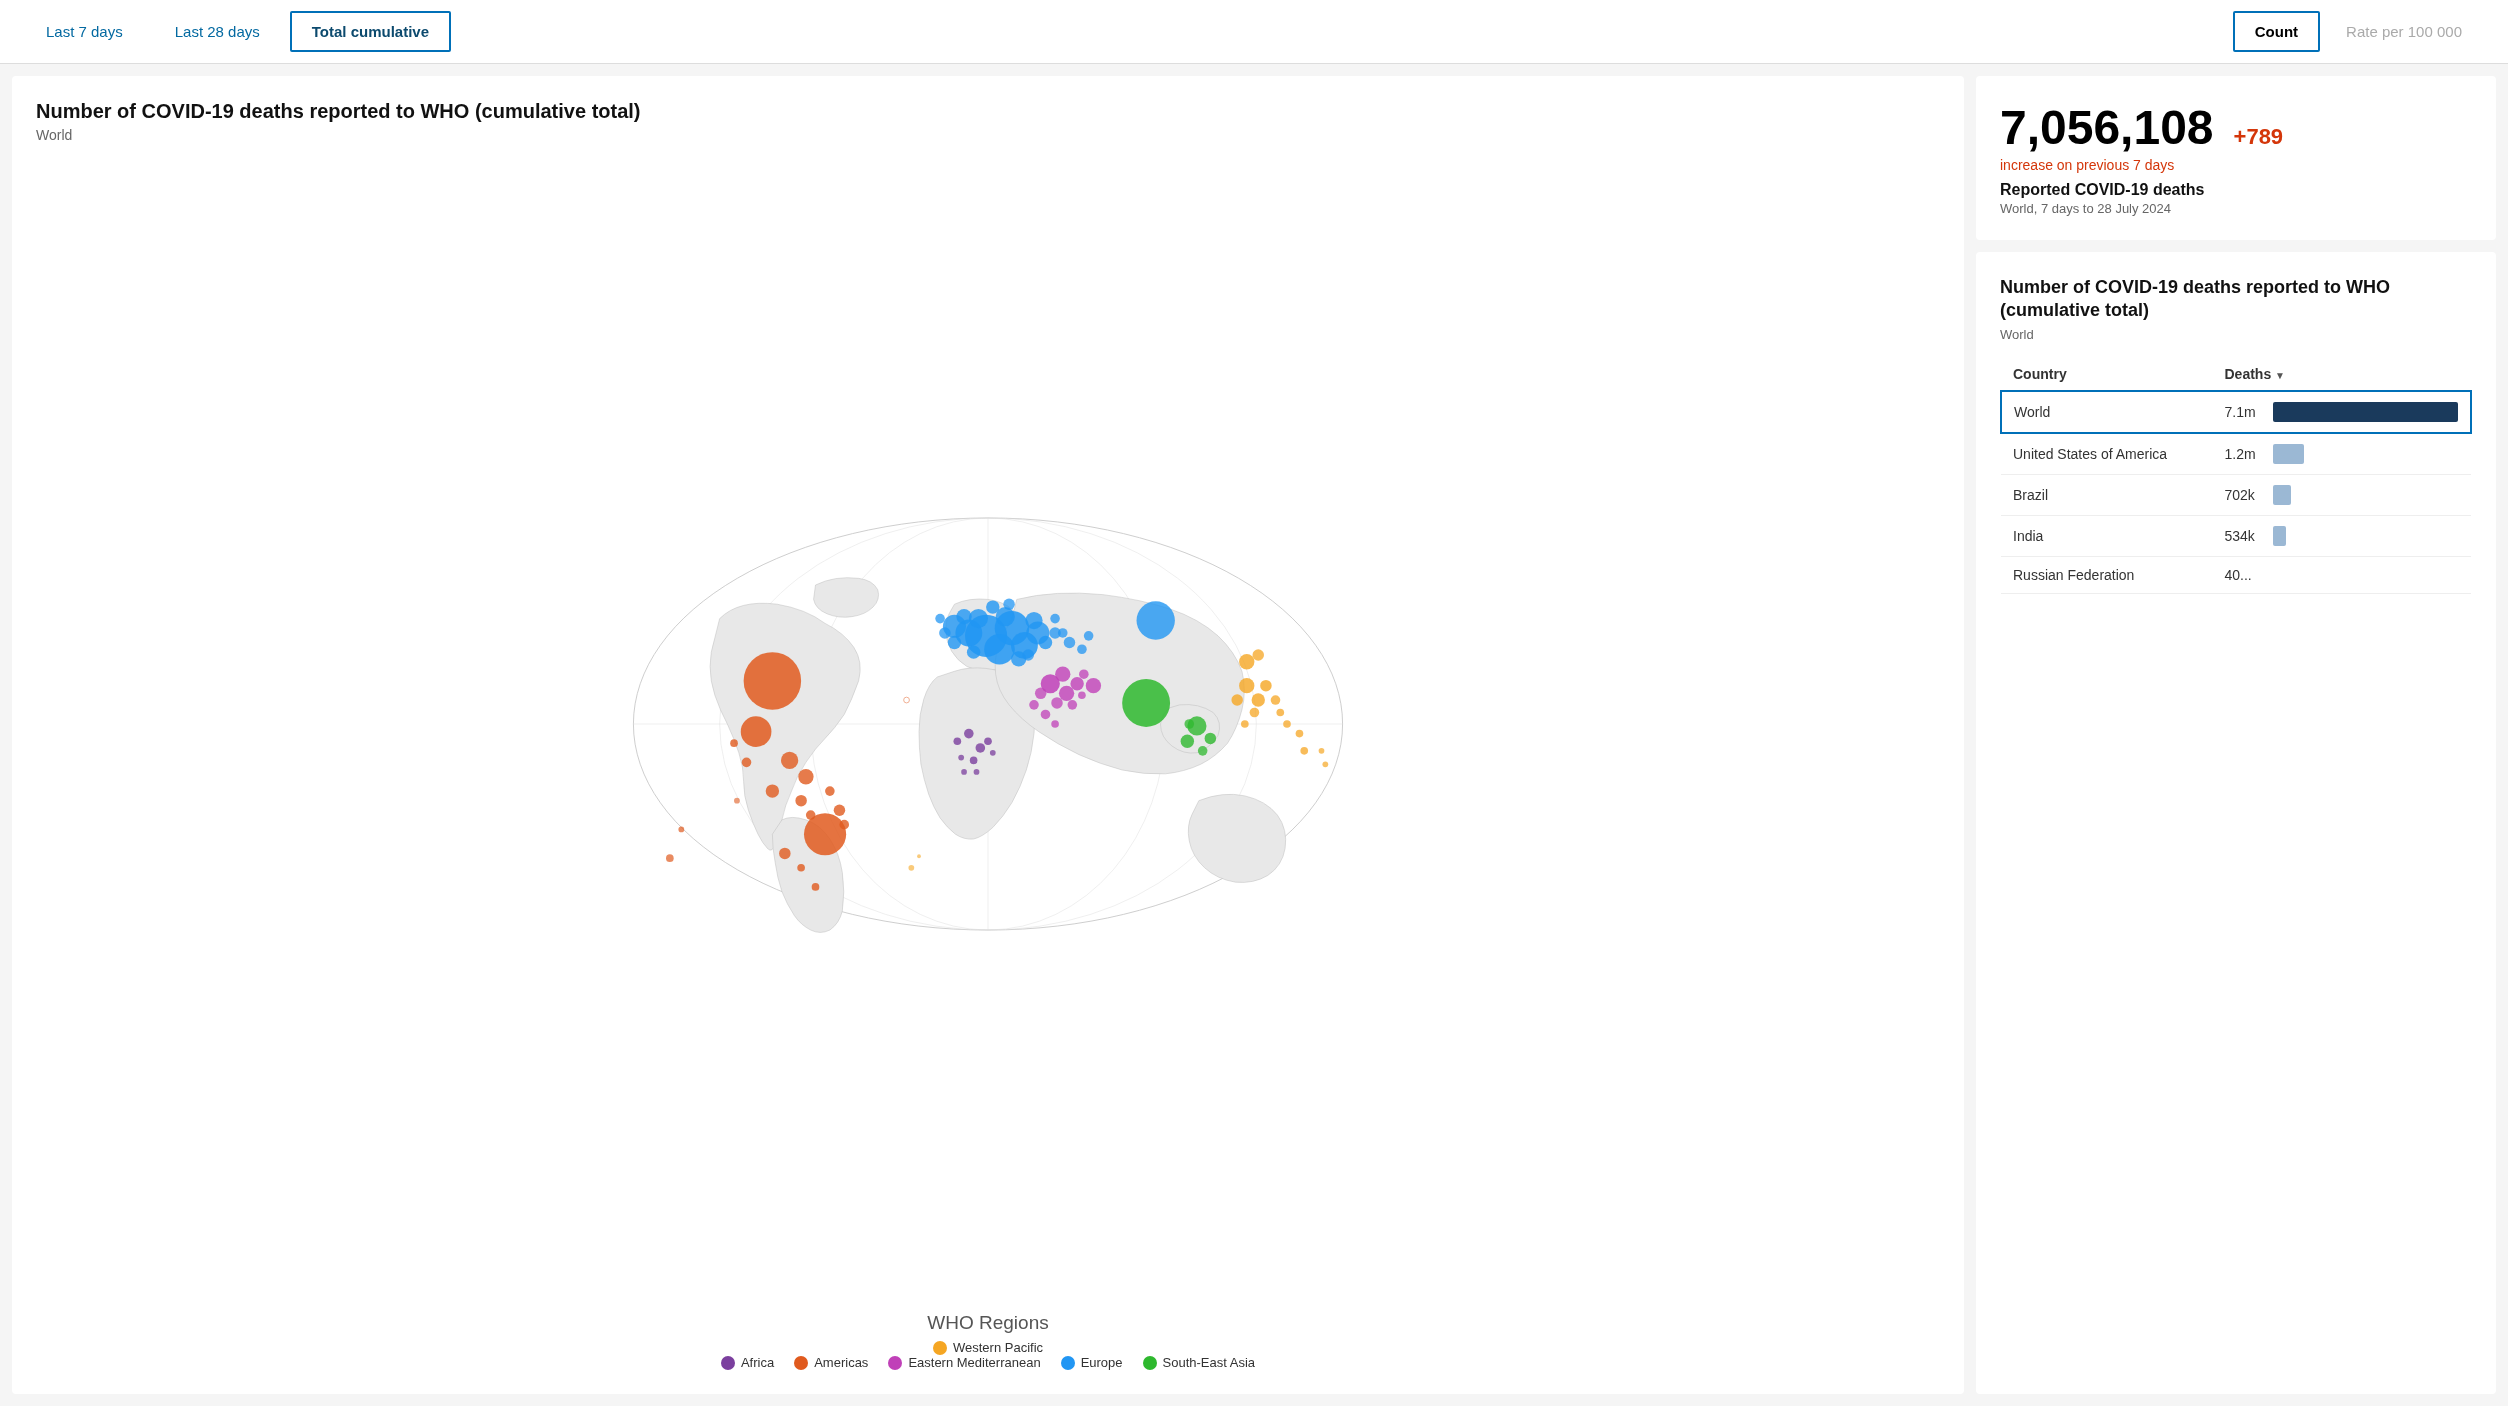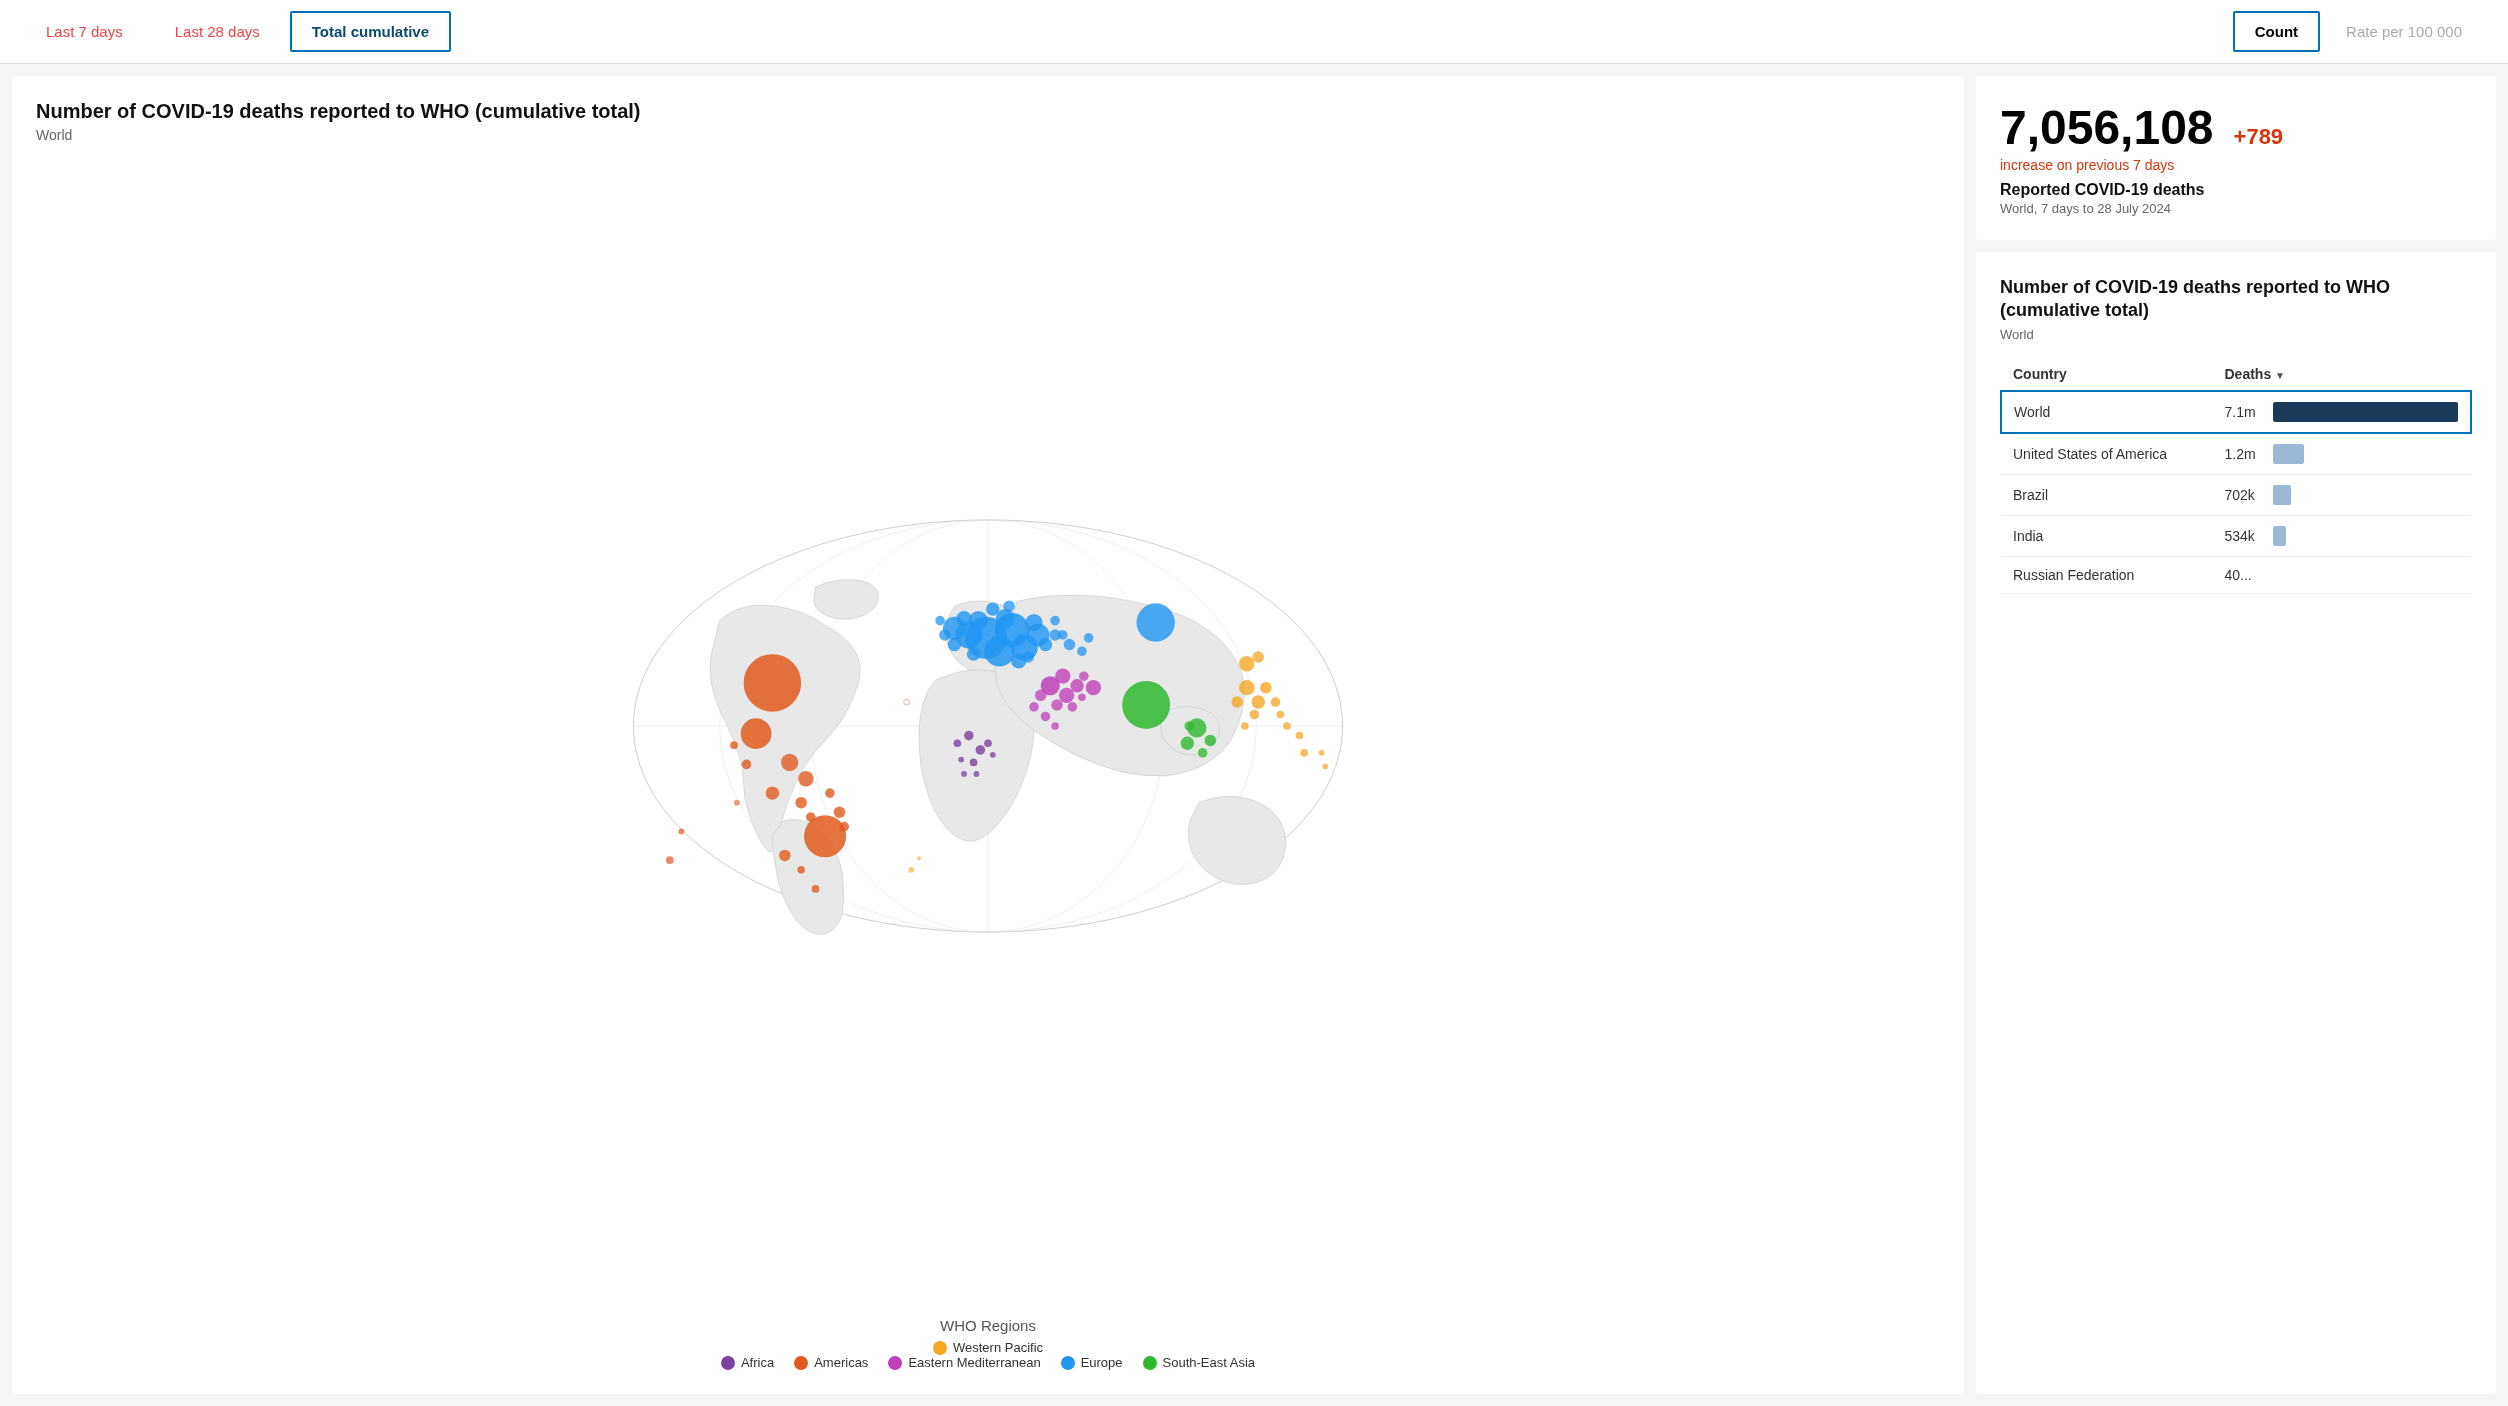--- a/index.html
+++ b/index.html
@@ -23,21 +23,21 @@
       display: flex;
       gap: 8px;
       align-items: center;
     }
     .tab-btn {
       padding: 10px 20px;
       border: 2px solid transparent;
       background: transparent;
       cursor: pointer;
       font-size: 15px;
-      color: #ef4444;
+      color: #0369a1;
       border-radius: 2px;
     }
     .tab-btn.active {
       border: 2px solid #0070b8;
       color: #0c4a6e;
       font-weight: 600;
     }
     .right-tab-group {
       display: flex;
       gap: 4px;
@@ -100,21 +100,21 @@
       justify-content: center;
       position: relative;
     }
 
     
     .legend {
       text-align: center;
       margin-top: 12px;
     }
     .legend-title {
-      font-size: 15px;
+      font-size: 19px;
       color: #555;
       margin-bottom: 6px;
       margin-top: 12px;
     }
     .legend-items {
       display: flex;
       flex-wrap: wrap;
       justify-content: center;
       gap: 8px 20px;
     }

